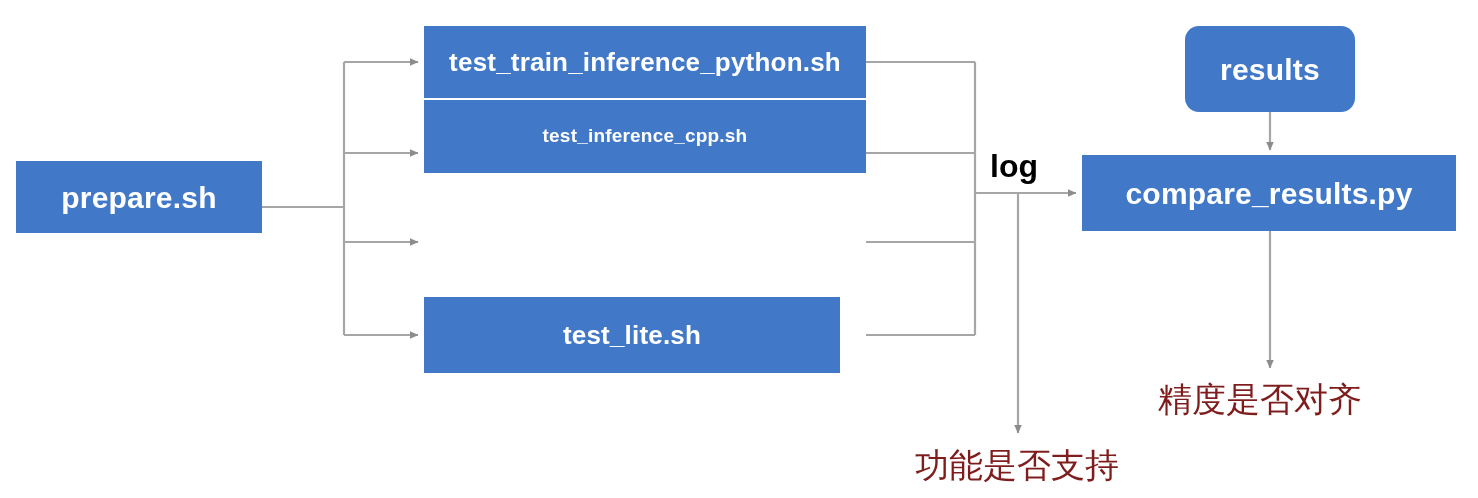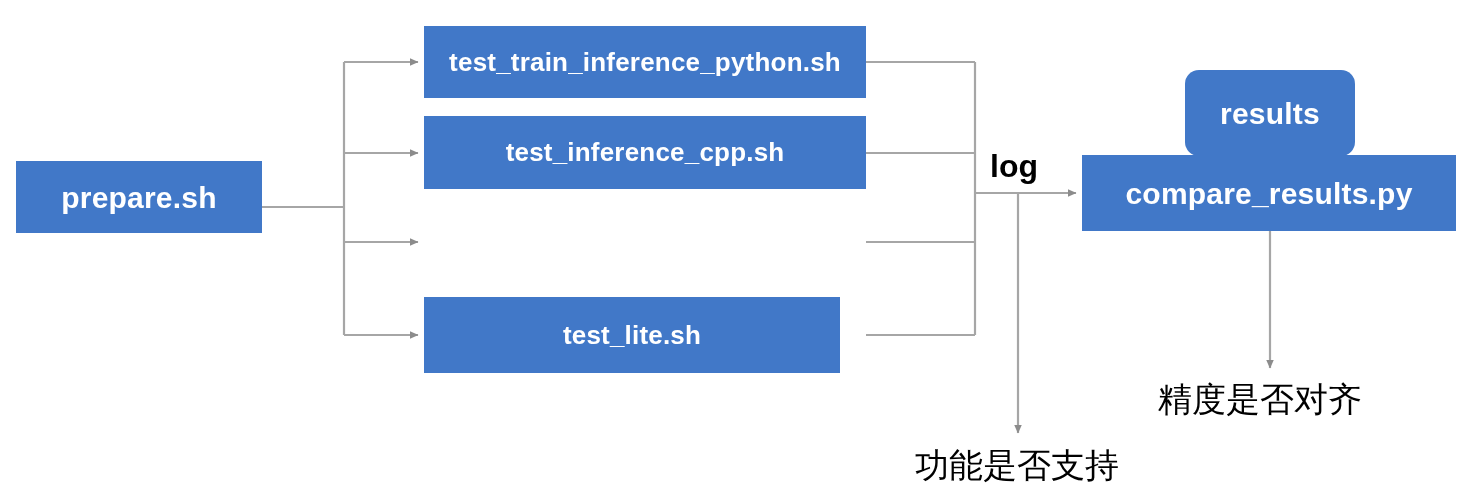--- a/index.html
+++ b/index.html
@@ -33,44 +33,43 @@
     align-items: center;
     justify-content: center;
     font-weight: bold;
     letter-spacing: 0.2px;
     text-align: center;
     box-sizing: border-box;
     line-height: 1.1;
   }
   .node.rounded {
     border-radius: 14px;
-    margin-top: 44px;
   }
   
   #node-prepare      { left: 16px;   top: 161px; width: 246px; height: 72px;  font-size: 30px; }
   #node-train        { left: 424px;  top: 26px;  width: 442px; height: 72px;  font-size: 26px; }
-  #node-cpp          { left: 424px;  top: 116px; width: 442px; height: 73px;  font-size: 26px; }
+  #node-cpp          { left: 424px;  top: 100px; width: 442px; height: 73px;  font-size: 19px; }
   #node-serving      { left: 424px;  top: 207px; width: 442px; height: 70px;  font-size: 26px; }
   #node-lite         { left: 424px;  top: 297px; width: 416px; height: 76px;  font-size: 26px; }
   #node-results      { left: 1185px; top: 26px;  width: 170px; height: 86px;  font-size: 30px; }
   #node-compare      { left: 1082px; top: 155px; width: 374px; height: 76px;  font-size: 30px; text-align: center; }
 
   .edge-label {
     position: absolute;
     color: #000000;
     font-size: 32px;
     font-weight: 700;
     line-height: 1;
     white-space: nowrap;
   }
   #label-log { left: 990px; top: 150px; }
 
   .note-red {
     position: absolute;
-    color: #000000;
+    color: #7f1d1d;
     font-size: 34px;
     font-weight: 400;
     white-space: nowrap;
     line-height: 1.1;
     font-family: "DejaVu Sans", "Liberation Sans", sans-serif;
   }
   #note-feature  { left: 915px;  top: 447px; }
   #note-accuracy { left: 1158px; top: 381px; }
 </style>
 </head>

